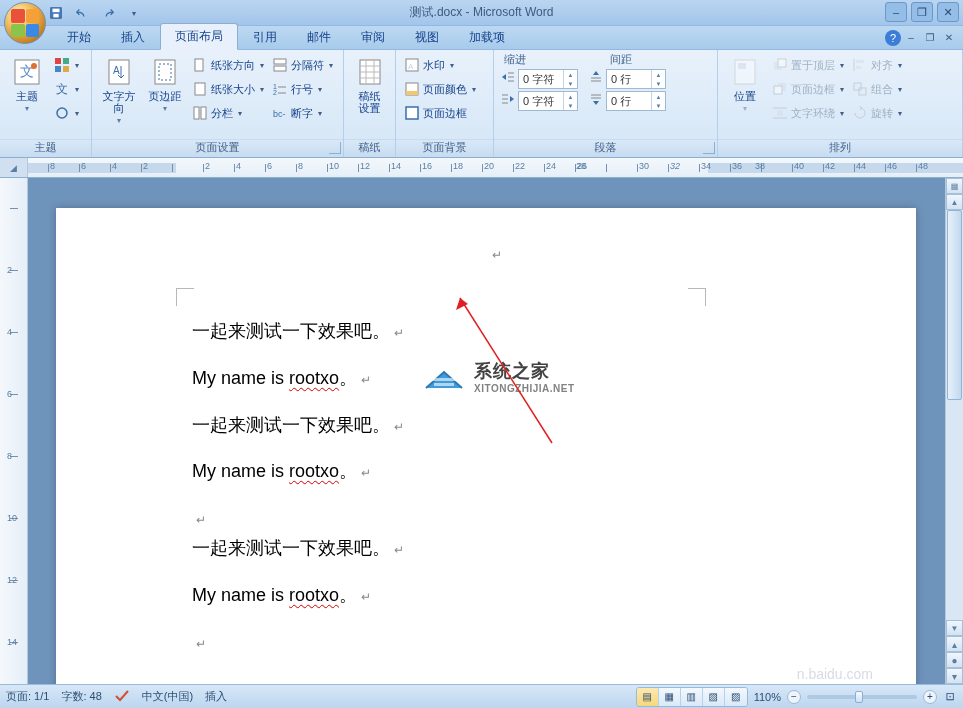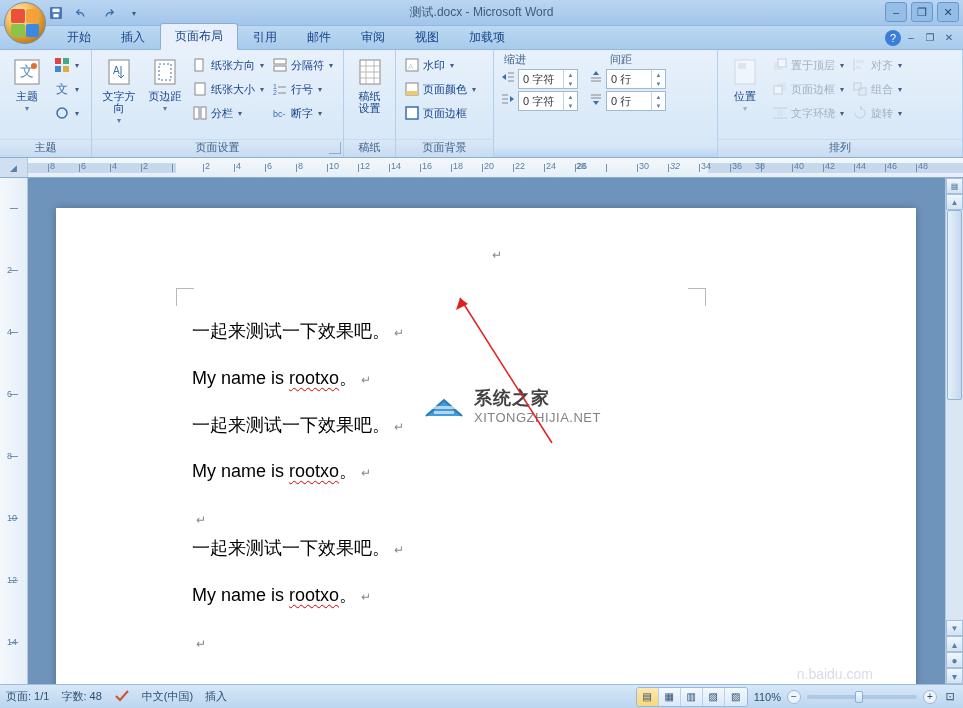--- a/index.html
+++ b/index.html
@@ -68,24 +68,24 @@
 .corner-mark { position: absolute; width: 18px; height: 18px; }
 .corner-mark.tl { border-left: 1px solid #b8b8b8; border-top: 1px solid #b8b8b8; }
 .corner-mark.tr { border-right: 1px solid #b8b8b8; border-top: 1px solid #b8b8b8; }
 .page-content { position: absolute; left: 136px; top: 100px; font-family: "SimSun", serif; font-size: 18px; color: #000; line-height: 2.6; }
 .page-content .line { white-space: nowrap; }
 .page-content .pmark { font-size: 12px; color: #888; margin-left: 4px; }
 .page-content .squiggle { text-decoration: underline wavy #d40000 1px; text-underline-offset: 3px; }
 .para-mark-top { position: absolute; left: 436px; top: 40px; font-size: 12px; color: #888; }
 
 
-.watermark { position: absolute; left: 366px; top: 150px; display: flex; gap: 8px; opacity: 0.92; pointer-events: none; margin-top: 28px; }
+.watermark { position: absolute; left: 366px; top: 150px; display: flex; align-items: center; gap: 8px; opacity: 0.92; pointer-events: none; }
 .watermark .wm-icon { width: 44px; height: 36px; }
 .watermark .wm-text .t { font-size: 18px; font-weight: bold; color: #333; letter-spacing: 1px; }
-.watermark .wm-text .s { font-size: 13px; color: #777; letter-spacing: 0.5px; }
+.watermark .wm-text .s { font-size: 10px; color: #777; letter-spacing: 0.5px; font-weight: bold; }
 
 
 .arrow-anno { position: absolute; left: 386px; top: 80px; width: 140px; height: 160px; pointer-events: none; }
 
 
 .scroll-v { position: absolute; right: 0; top: 0; width: 18px; height: 100%; background: #d9e6f3; border-left: 1px solid #b5c9dd; display: flex; flex-direction: column; }
 .scroll-v .sb-btn { height: 16px; background: linear-gradient(#f0f6fc, #d3e3f2); border: 1px solid #a6c0db; display: flex; align-items: center; justify-content: center; font-size: 8px; color: #5a7fa5; cursor: pointer; }
 .scroll-v .track { flex: 1; position: relative; }
 .scroll-v .thumb { position: absolute; top: 0; left: 1px; right: 1px; height: 190px; background: linear-gradient(90deg, #e6f0fa, #c3d9ef); border: 1px solid #92b3d5; border-radius: 2px; cursor: pointer; }
 .scroll-v .nav-btns { display: flex; flex-direction: column; }
@@ -418,20 +418,21 @@
             <div class="spinner">
               <span>0 行</span>
               <div class="arrows">
                 <div>▲</div>
                 <div>▼</div>
               </div>
             </div>
           </div>
       </div>
     </div>
+    <div class="group-label"><span>段落</span><span class="launcher"></span></div>
   </div>
 
   <div class="group" style="flex:1;min-width:230px">
     <div class="group-body">
       <div class="big-btn disabled">
         <div class="icon-box">
             <svg width="32" height="32" viewBox="0 0 32 32">
               <rect x="6" y="4" width="20" height="24" fill="#fff" stroke="#bbb"></rect>
               <rect x="9" y="7" width="8" height="6" fill="#d0dcea"></rect>
             </svg>

